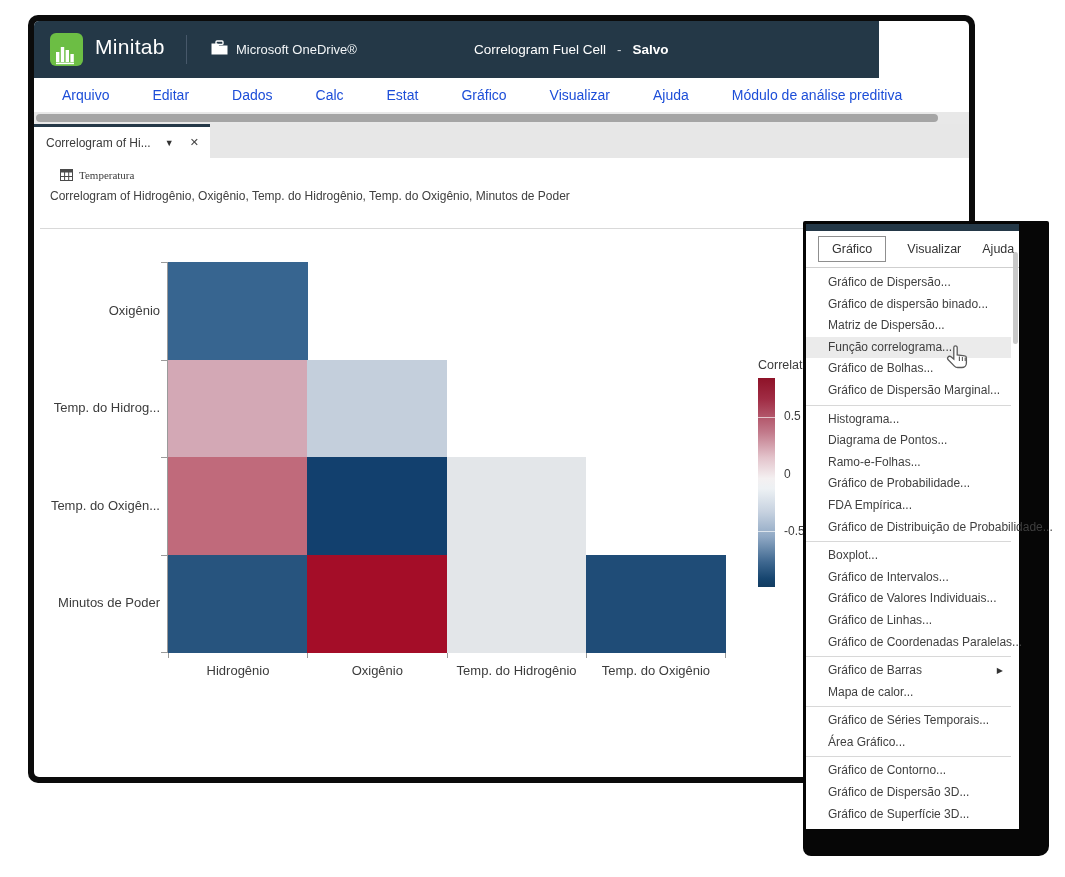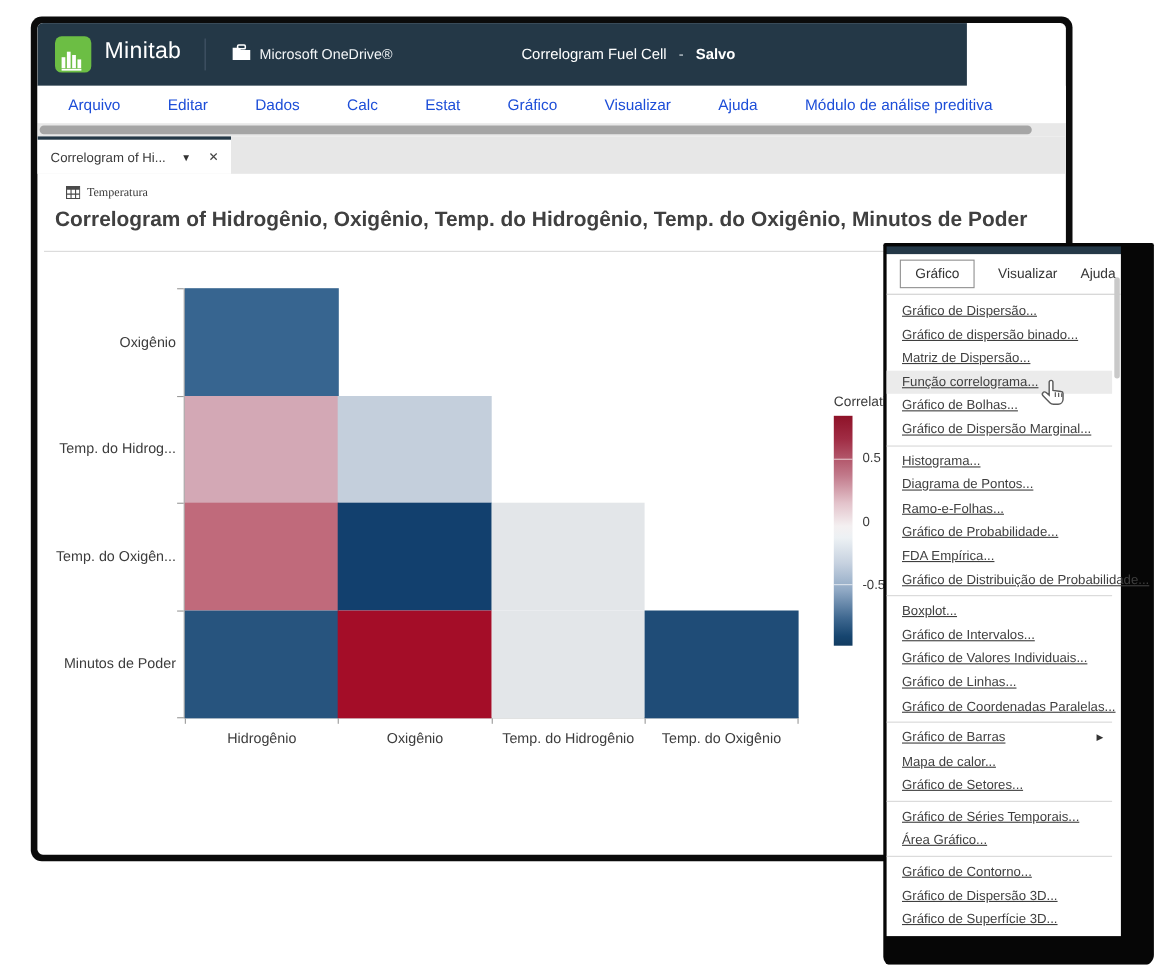--- a/index.html
+++ b/index.html
@@ -38,21 +38,21 @@
   .tabstrip{position:absolute;left:0;top:103px;width:1057px;height:34px;background:#e7e7e7;}
   .tab{position:absolute;left:0;top:0;width:176px;height:34px;background:#fff;
        border-top:3px solid #243847;display:flex;align-items:center;padding-left:12px;gap:8px;}
   .tab-label{font-size:12px;color:#3a3a3a;white-space:nowrap;}
   .tab-caret{font-size:9px;color:#333;margin-left:6px;}
   .tab-close{font-size:11px;color:#444;margin-left:8px;}
 
   
   .ws-link{position:absolute;left:26px;top:148px;display:flex;align-items:center;gap:6px;}
   .ws-label{font-size:11px;color:#3d3d3d;font-family:Liberation Serif, serif;}
-  .chart-title{position:absolute;left:16px;top:168px;width:900px;font-size:19px;color:#404040;white-space:nowrap;font-weight:bold;}
+  .chart-title{position:absolute;left:16px;top:168px;width:900px;font-size:12px;color:#404040;white-space:nowrap;}
   .title-divider{position:absolute;left:6px;top:207px;width:924px;height:1px;background:#d9d9d9;}
 
   
   .plot{position:absolute;left:134px;top:241px;width:558px;height:390px;}
   .yaxis-line{position:absolute;left:-1px;top:0;width:1px;height:391px;background:#9a9a9a;}
   .xaxis-line{position:absolute;left:-1px;top:390px;width:559px;height:1px;background:#9a9a9a;}
   .hm-cell{position:absolute;}
   .ytick{position:absolute;left:-7px;width:6px;height:1px;background:#9a9a9a;}
   .xtick{position:absolute;top:391px;width:1px;height:5px;background:#9a9a9a;}
   .ylabel{position:absolute;left:-142px;width:134px;text-align:right;font-size:13px;color:#3c3c3c;white-space:nowrap;}
@@ -70,22 +70,22 @@
   
   .cm-backdrop{position:absolute;left:803px;top:221px;background:#060606;
                padding:3px 30px 27px 3px;border-radius:2px 2px 10px 8px;}
   .cm-topbar{width:213px;height:7px;background:#243847;}
   .cm-panel{position:relative;width:213px;background:#fff;}
   .cm-tabs{height:37px;display:flex;align-items:center;padding-left:12px;border-bottom:1px solid #cfcfcf;}
   .cm-tab{font-size:12.5px;color:#333;white-space:nowrap;cursor:default;}
   .cm-tab.active{border:1px solid #8f8f8f;padding:5px 13px;background:#fff;}
   .cm-tab:not(.active){margin-left:21px;}
   .cm-body{padding:4px 8px 4px 0;}
-  .cm-item{height:21.6px;line-height:21.6px;padding-left:14px;font-size:12px;color:#3f3f3f;
-           white-space:nowrap;position:relative;cursor:default;text-decoration:underline;}
+  .cm-item{height:21.6px;line-height:21.6px;padding-left:22px;font-size:12px;color:#3f3f3f;
+           white-space:nowrap;position:relative;cursor:default;}
   .cm-item.hl{background:#ebebeb;}
   .cm-arrow{position:absolute;right:8px;top:0;font-size:8px;color:#333;}
   .cm-sep{border-top:1px solid #d8d8d8;margin:3px 0;}
   .cm-scroll-thumb{position:absolute;right:1px;top:21px;width:5px;height:92px;background:#c9c9c9;border-radius:3px;}
 
   
   .cursor{position:absolute;left:946px;top:344px;z-index:50;}
 </style>
 </head>
 <body>
@@ -232,21 +232,20 @@
           <div class="cm-item">Gráfico de Distribuição de Probabilidade...</div>
           <div class="cm-sep"></div>
           <div class="cm-item">Boxplot...</div>
           <div class="cm-item">Gráfico de Intervalos...</div>
           <div class="cm-item">Gráfico de Valores Individuais...</div>
           <div class="cm-item">Gráfico de Linhas...</div>
           <div class="cm-item">Gráfico de Coordenadas Paralelas...</div>
           <div class="cm-sep"></div>
           <div class="cm-item">Gráfico de Barras<span class="cm-arrow">▶</span></div>
           <div class="cm-item">Mapa de calor...</div>
-          <div class="cm-item">Gráfico de Setores...</div>
           <div class="cm-sep"></div>
           <div class="cm-item">Gráfico de Séries Temporais...</div>
           <div class="cm-item">Área Gráfico...</div>
           <div class="cm-sep"></div>
           <div class="cm-item">Gráfico de Contorno...</div>
           <div class="cm-item">Gráfico de Dispersão 3D...</div>
           <div class="cm-item">Gráfico de Superfície 3D...</div>
         </div>
       <div class="cm-scroll-thumb"></div>
     </div>

